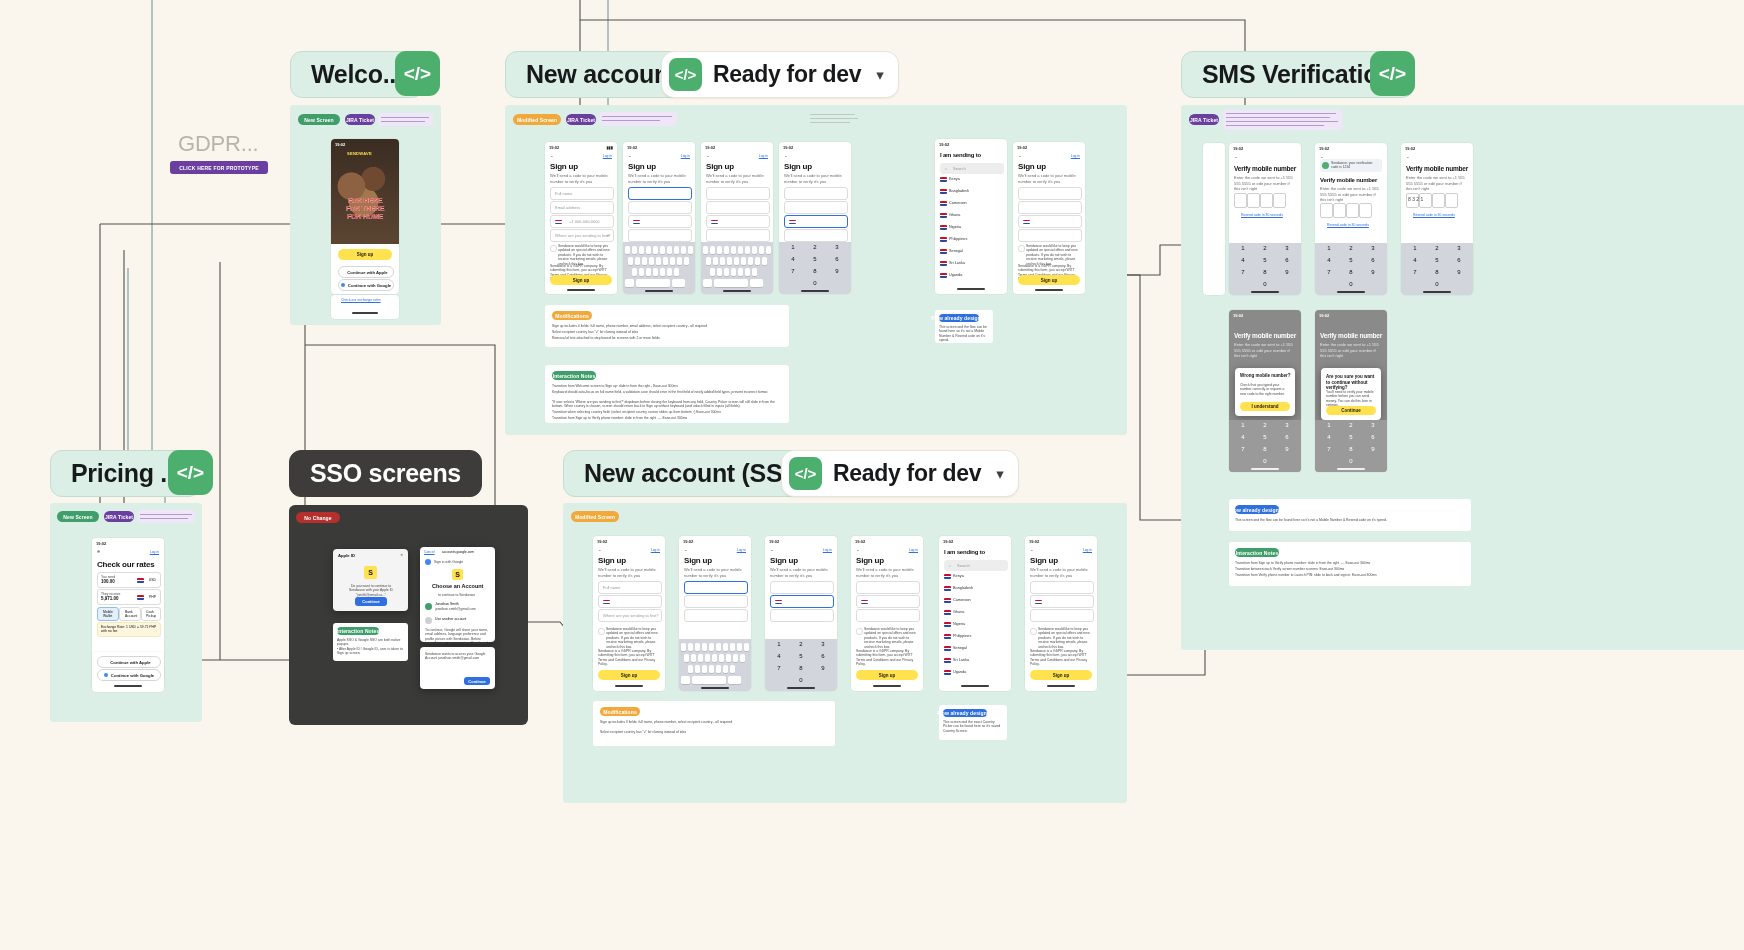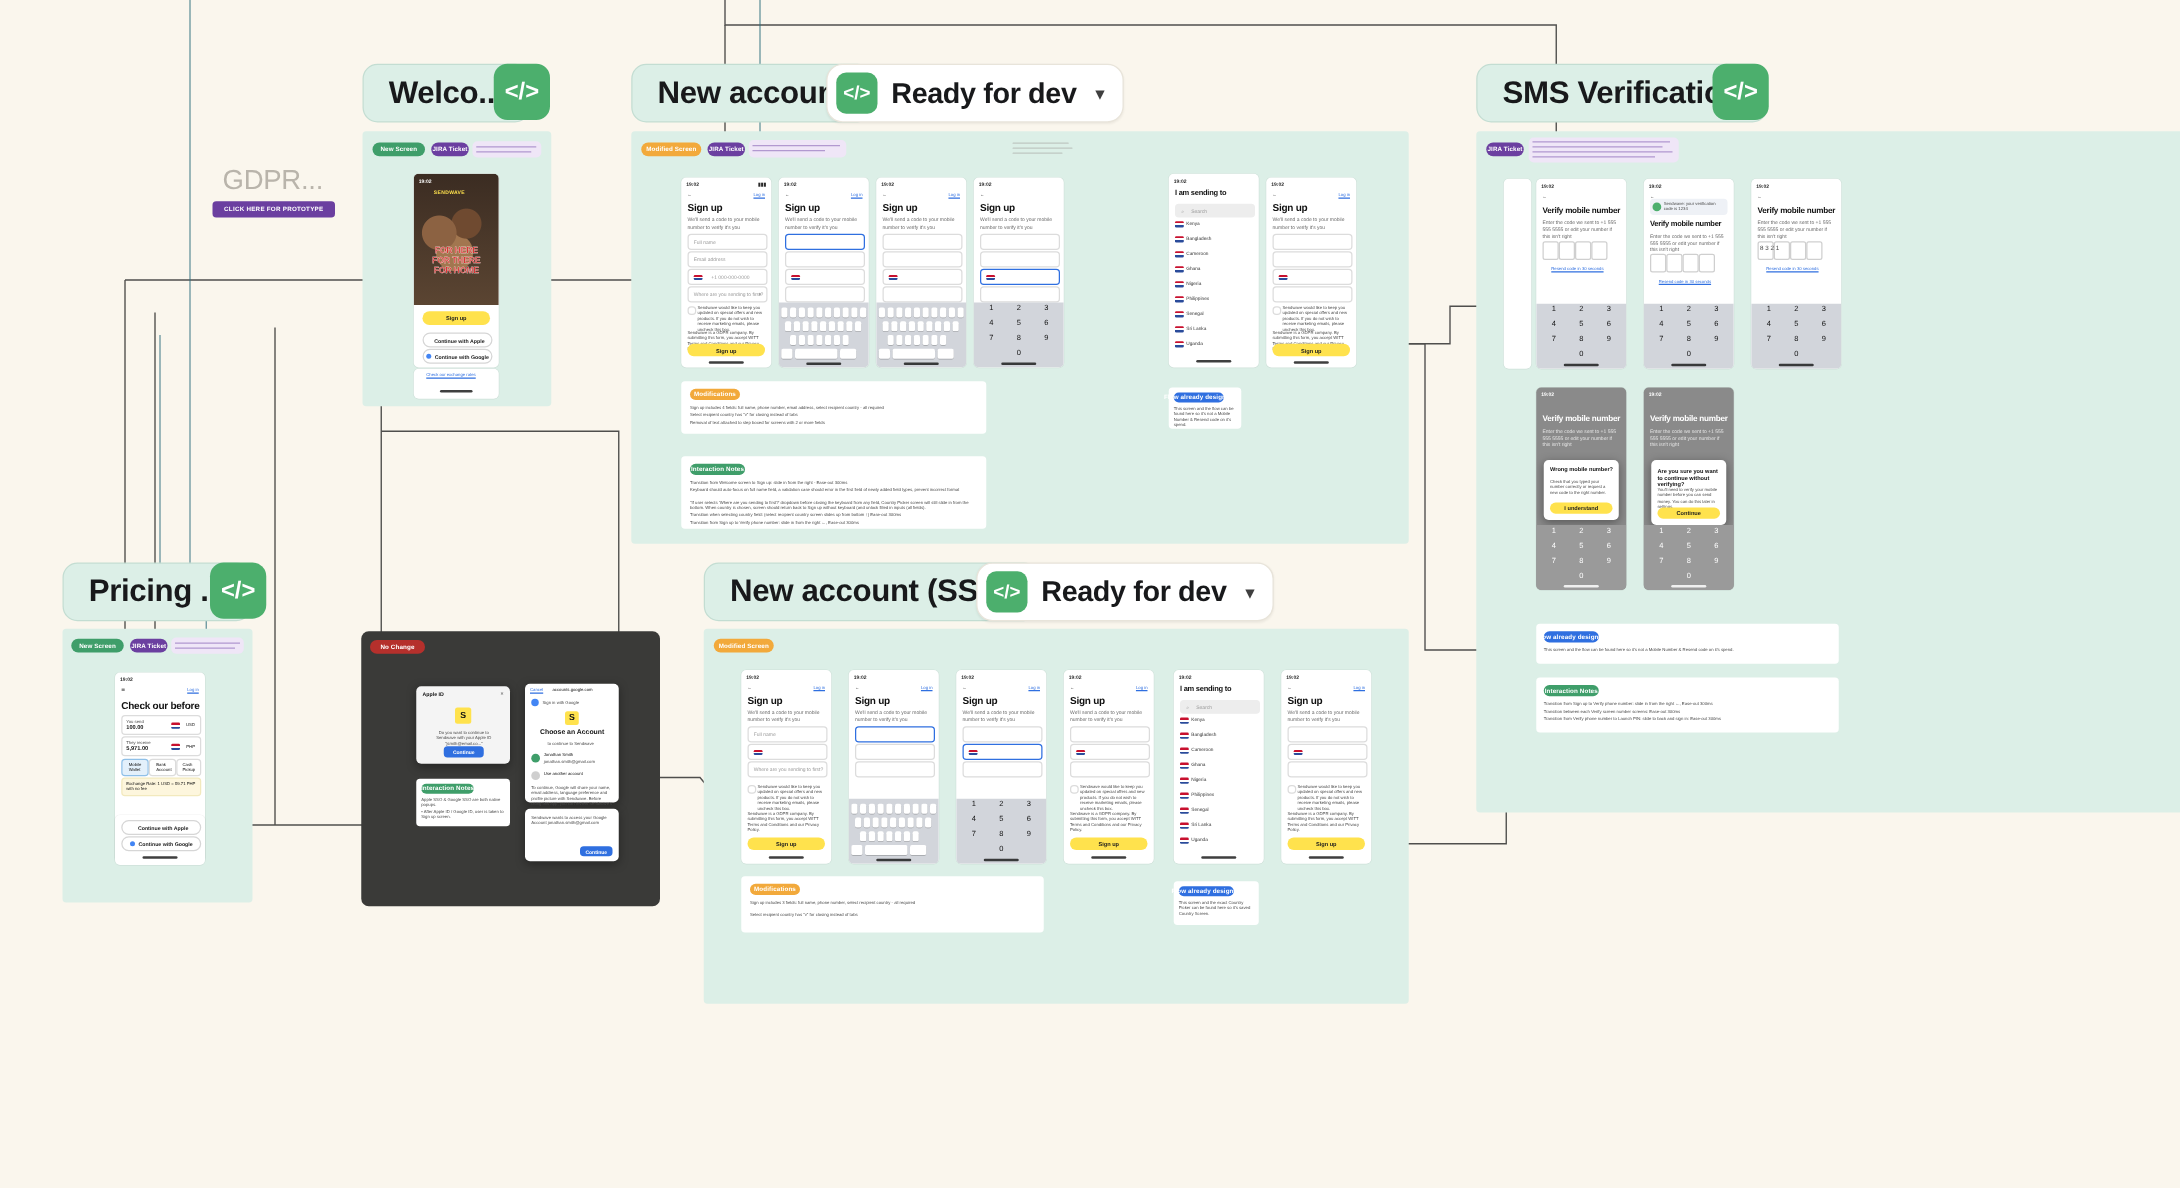--- a/index.html
+++ b/index.html
@@ -622,21 +622,21 @@
       </div>
     <div class="jirabox" style="left:87px;top:7px;width:58px;height:13px;">
       <div class="jiraline" style="left:3px;top:4px;width:52px;"></div>
       <div class="jiraline" style="left:3px;top:8px;width:48px;"></div>
     </div>
 
     <div class="phone" style="left:42px;top:35px;width:72px;height:152px;">
       <div class="stxt" style="left:4px;top:3px;">19:02</div>
       <div class="tiny dark" style="left:5px;top:12px;">☰</div>
       <div class="tiny link" style="right:5px;top:12px;">Log in</div>
-      <div class="h1" style="left:5px;top:22px;">Check our before</div>
+      <div class="h1" style="left:5px;top:22px;">Check our rates</div>
       <div class="fld" style="left:5px;top:34px;width:62px;height:14px;">
         <div class="tiny" style="left:3px;top:2px;">You send</div>
         <div class="tiny dark" style="left:3px;top:7px;font-size:4.5px;font-weight:700;">100.00</div>
         <div class="flag" style="right:16px;top:5px;width:7px;height:4.5px;"></div>
         <div class="tiny dark" style="right:4px;top:5px;">USD</div>
       </div>
       <div class="fld" style="left:5px;top:51px;width:62px;height:14px;">
         <div class="tiny" style="left:3px;top:2px;">They receive</div>
         <div class="tiny dark" style="left:3px;top:7px;font-size:4.5px;font-weight:700;">5,971.00</div>
         <div class="flag" style="right:16px;top:5px;width:7px;height:4.5px;"></div>
@@ -662,20 +662,23 @@
           <span>Continue with Apple</span>
       </div>
       <div class="obtn" style="left:5px;top:17px;width:62px;height:10px;">
         <span class="dot" style="position:relative;width:4px;height:4px;background:#4285f4;"></span>
           <span>Continue with Google</span>
       </div>
       <div class="homebar" style="left:22px;top:33px;width:28px;"></div>
     </div>
   </div>
 
+  <div class="ftitle dark" style="left:289px;top:450px;">
+    <span>SSO screens</span>
+  </div>
 
   <div class="frame dark" style="left:289px;top:505px;width:239px;height:220px;">
     <div class="badge b-red" style="left:7px;top:7px;width:44px;height:11px;">
         <span>No Change</span>
       </div>
 
     <div class="modal" style="left:44px;top:44px;width:75px;height:62px;background:#f4f4f4;">
       <div class="tiny dark" style="left:5px;top:5px;font-weight:600;font-size:4.2px;">Apple ID</div>
       <div class="tiny" style="right:5px;top:4px;">✕</div>
       <div class="appleicon" style="left:31px;top:17px;width:13px;height:13px;">S</div>

